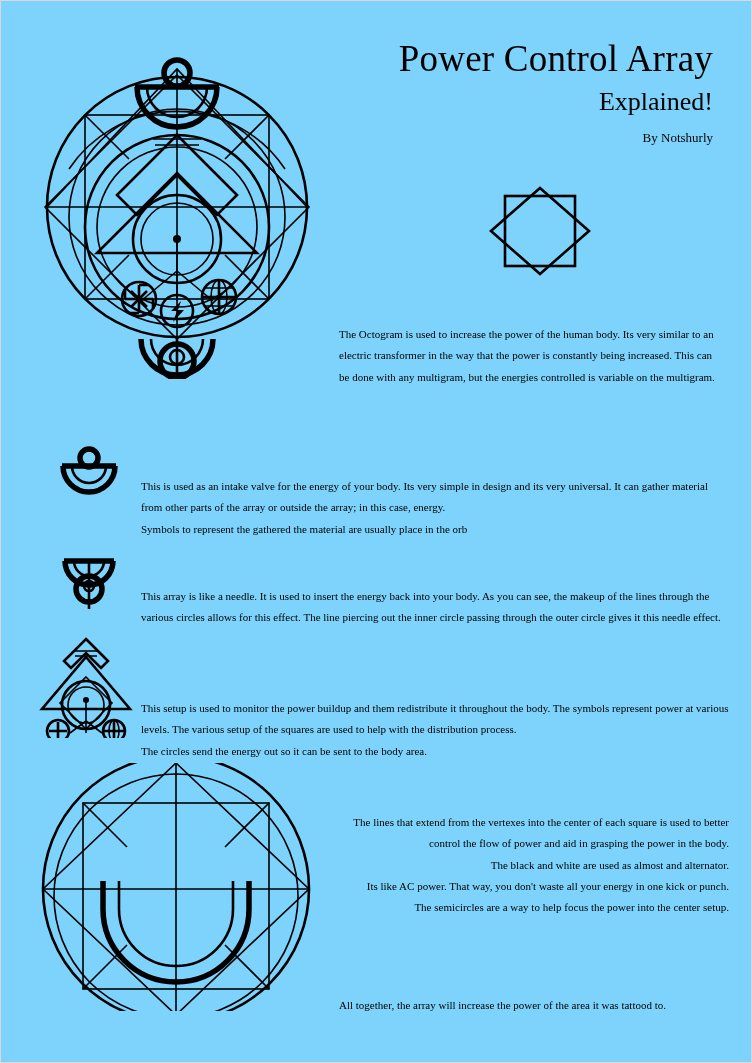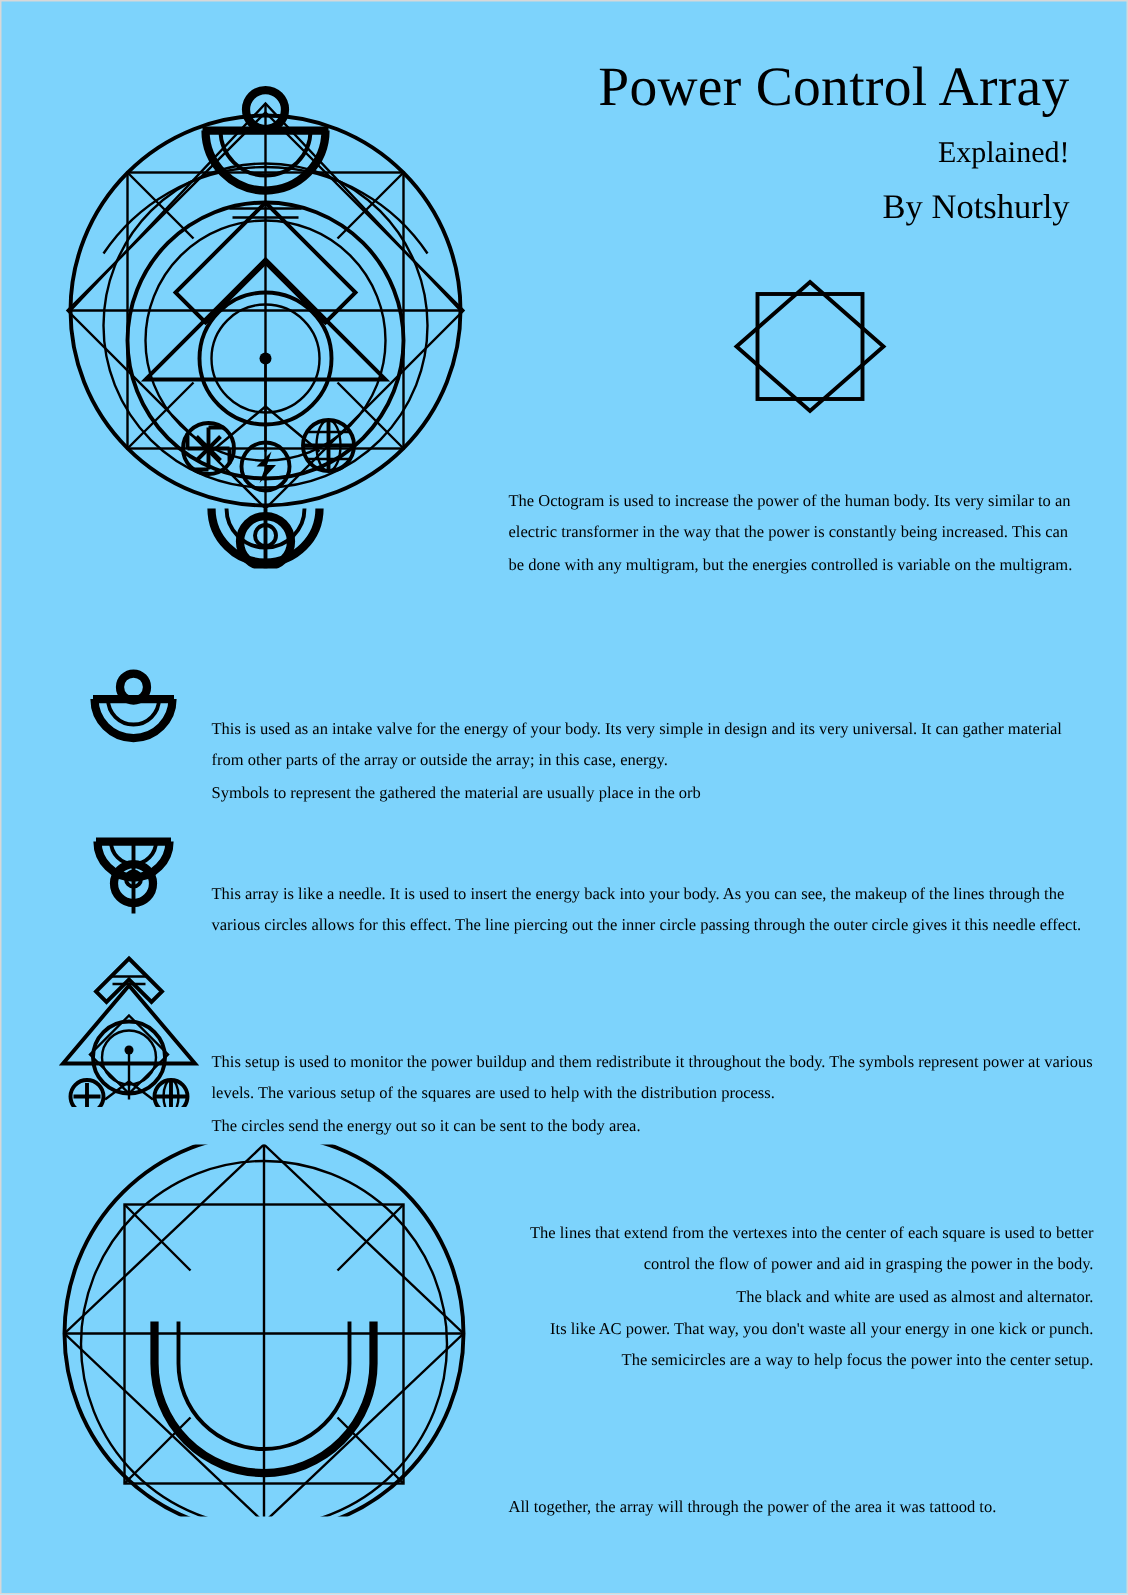--- a/index.html
+++ b/index.html
@@ -27,26 +27,26 @@
     width: 412px;
     text-align: right;
   }
   .title-main {
     font-size: 37px;
     line-height: 44px;
     letter-spacing: 0.2px;
     white-space: nowrap;
   }
   .title-sub {
-    font-size: 20px;
+    font-size: 26px;
     line-height: 38px;
     margin-top: 2px;
   }
   .title-by {
-    font-size: 23px;
+    font-size: 13px;
     line-height: 26px;
     margin-top: 4px;
   }
 
   
   .textblock {
     position: absolute;
     font-size: 11px;
     line-height: 21.3px;
     text-align: left;
@@ -270,15 +270,15 @@
   <div class="textblock" id="para-needle">This array is like a needle. It is used to insert the energy back into your body. As you can see, the makeup of the lines through the various circles allows for this effect. The line piercing out the inner circle passing through the outer circle gives it this needle effect.</div>
 
   <div class="textblock" id="para-monitor">This setup is used to monitor the power buildup and them redistribute it throughout the body. The symbols represent power at various levels. The various setup of the squares are used to help with the distribution process.
 The circles send the energy out so it can be sent to the body area.</div>
 
   <div class="textblock" id="para-lines">The lines that extend from the vertexes into the center of each square is used to better control the flow of power and aid in grasping the power in the body.
 The black and white are used as almost and alternator.
 Its like AC power. That way, you don't waste all your energy in one kick or punch.
 The semicircles are a way to help focus the power into the center setup.</div>
 
-  <div class="textblock" id="para-final">All together, the array will through the power of the area it was tattood to.</div>
+  <div class="textblock" id="para-final">All together, the array will increase the power of the area it was tattood to.</div>
 
 </div>
 
 </body></html>

